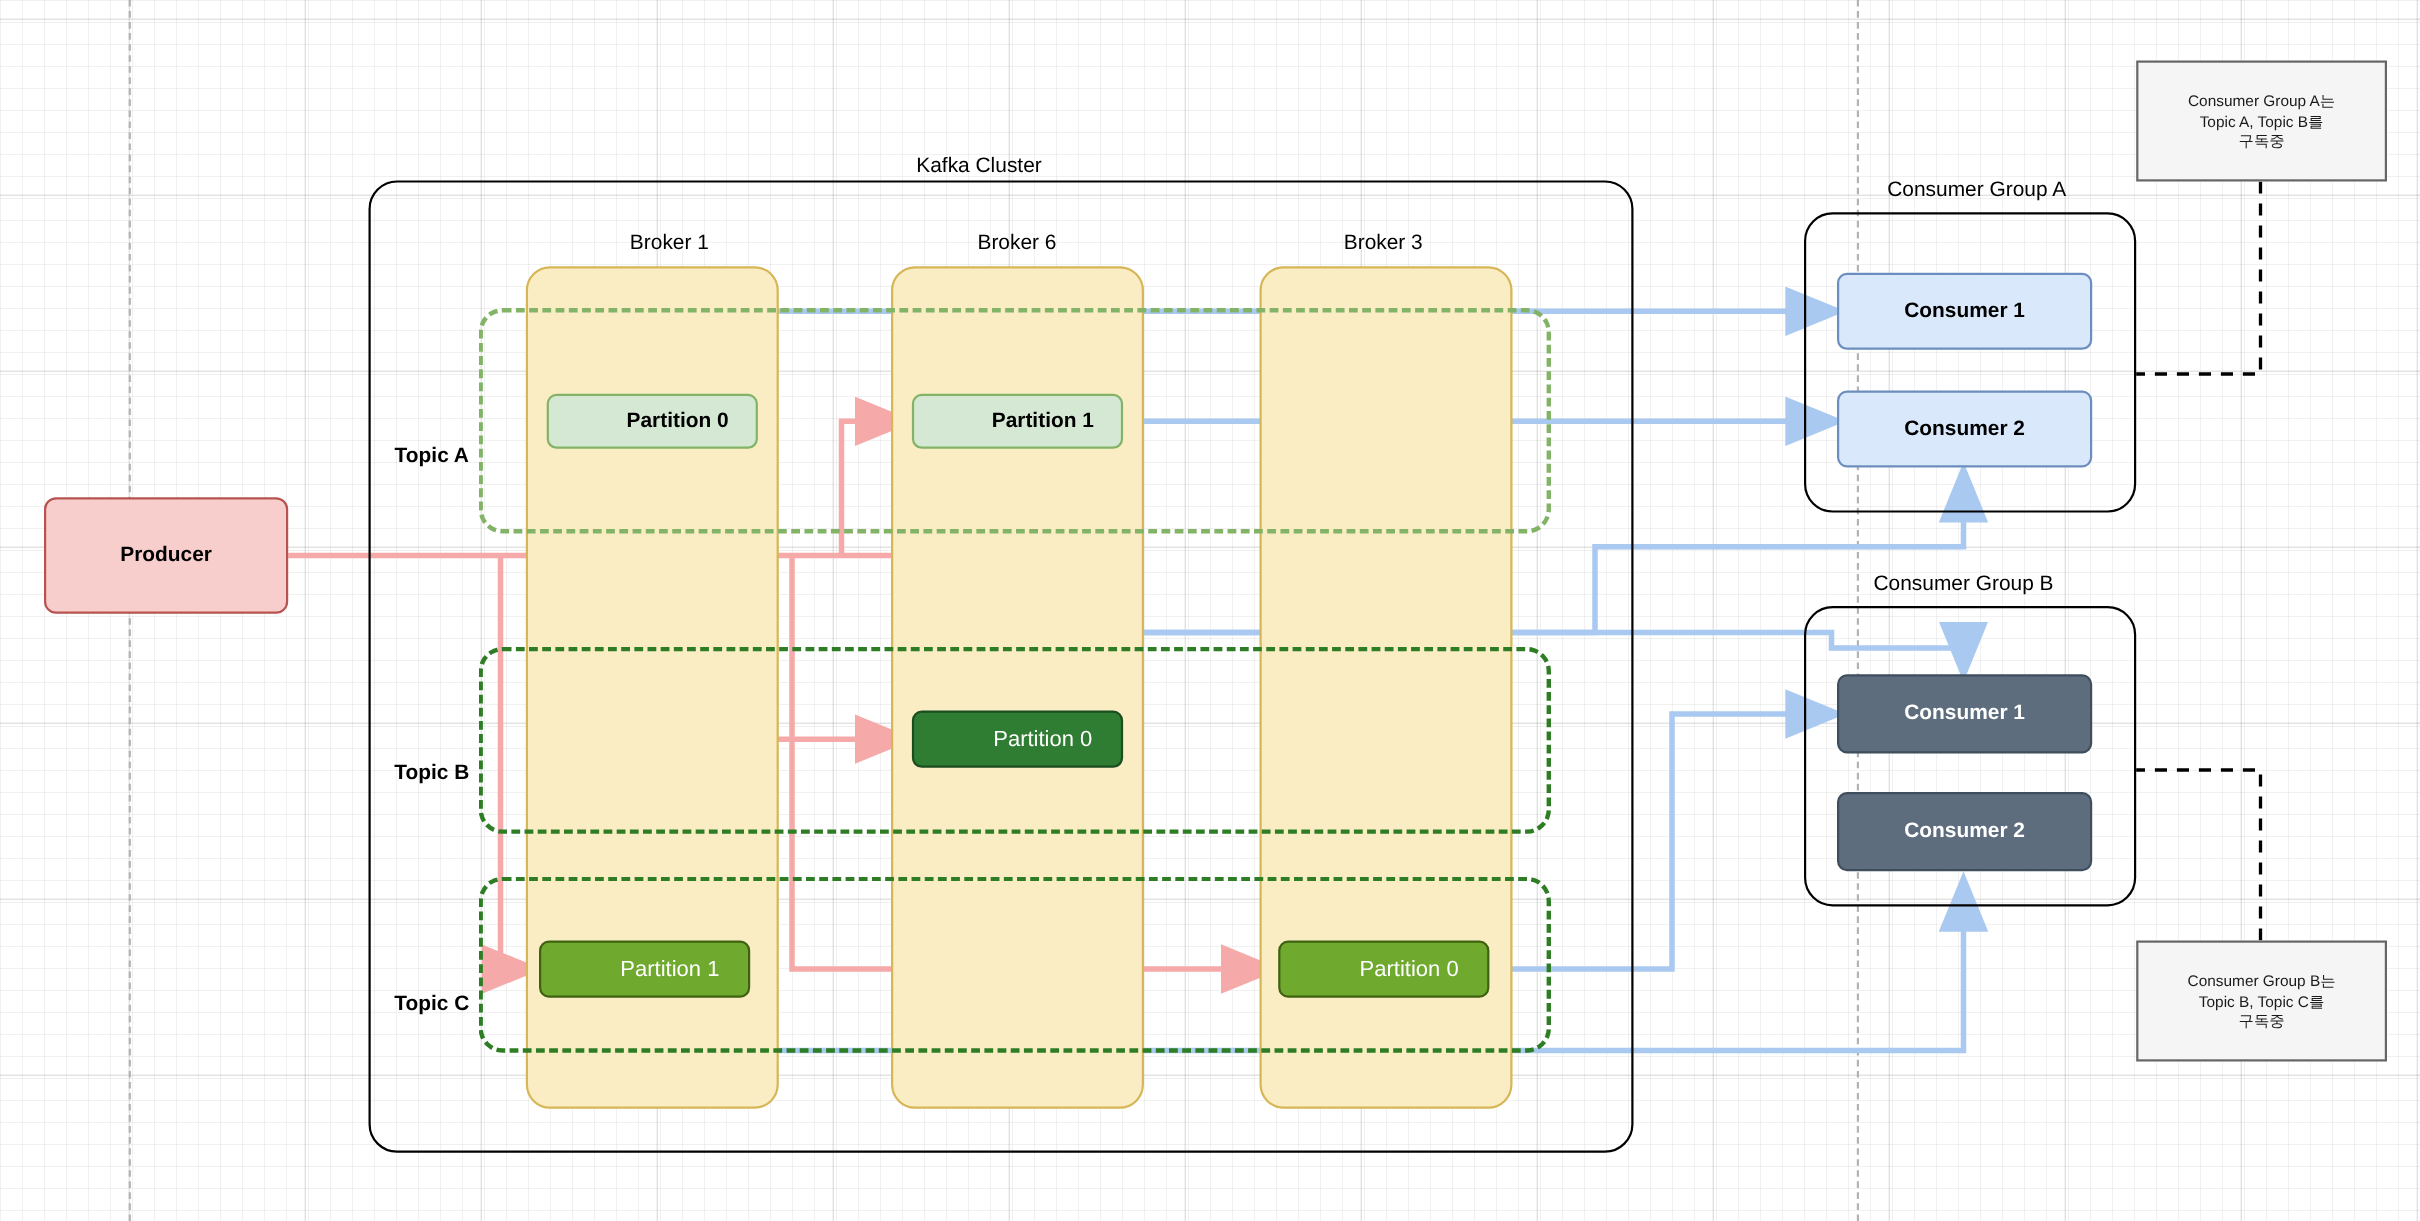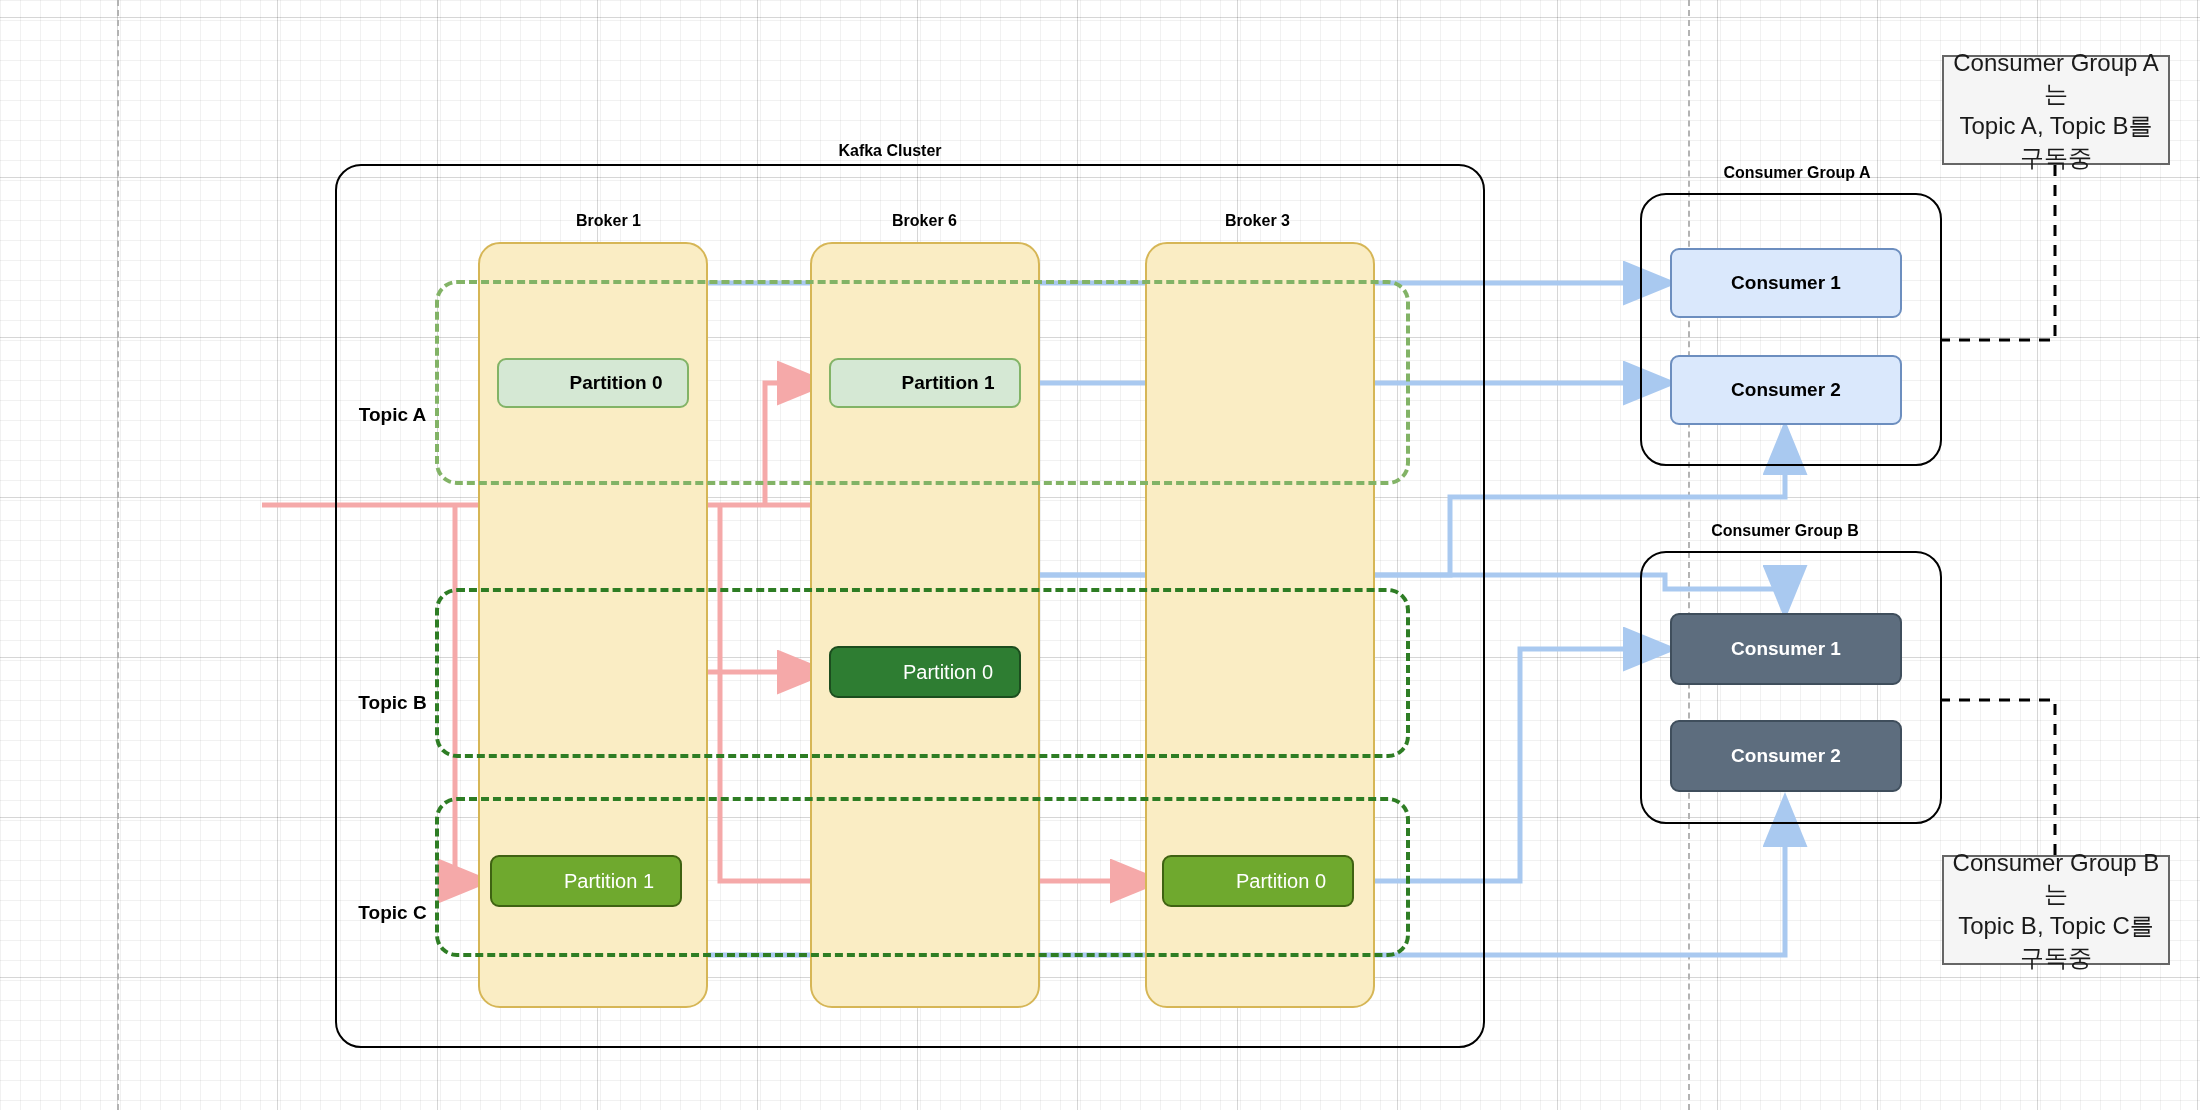--- a/index.html
+++ b/index.html
@@ -47,22 +47,22 @@
     align-items: center;
     justify-content: center;
     text-align: left;
   }
   .caption {
     position: absolute;
     box-sizing: border-box;
     display: flex;
     align-items: center;
     justify-content: center;
-    font-size: 16px;
-    font-weight: bold;
+    font-size: 19px;
+    font-weight: normal;
     color: #000000;
     white-space: nowrap;
   }
   .topic-label {
     position: absolute;
     box-sizing: border-box;
     display: flex;
     align-items: center;
     justify-content: center;
     font-size: 19px;
@@ -155,21 +155,21 @@
   }
   .note {
     position: absolute;
     box-sizing: border-box;
     background: #F5F5F5;
     border: 2px solid #666666;
     display: flex;
     align-items: center;
     justify-content: center;
     text-align: center;
-    font-size: 24px;
+    font-size: 14px;
     line-height: 1.32;
     color: #1a1a1a;
     white-space: pre-line;
     padding: 4px 6px;
   }
 </style>
 </head>
 <body>
 
 <div id="canvas">
@@ -243,20 +243,21 @@
   <div class="topic-label" style="left:340px; top:868px; width:105px; height:26px;">Topic C</div>
 
   <div class="node partition part-a" style="left:497px; top:358px; width:192px; height:50px;">Partition 0</div>
   <div class="node partition part-a" style="left:829px; top:358px; width:192px; height:50px;">Partition 1</div>
 
   <div class="node partition part-b" style="left:829px; top:646px; width:192px; height:52px;">Partition 0</div>
 
   <div class="node partition part-c" style="left:490px; top:855px; width:192px; height:52px;">Partition 1</div>
   <div class="node partition part-c" style="left:1162px; top:855px; width:192px; height:52px;">Partition 0</div>
 
+  <div class="node producer" style="left:40px; top:452px; width:222px; height:106px;">Producer</div>
 
   <div class="caption" style="left:1640px; top:160px; width:290px; height:26px;margin-left:12px;">Consumer Group A</div>
   <div class="cgroup" style="left:1640px; top:193px; width:302px; height:273px;"></div>
   <div class="node consumer-a" style="left:1670px; top:248px; width:232px; height:70px;">Consumer 1</div>
   <div class="node consumer-a" style="left:1670px; top:355px; width:232px; height:70px;">Consumer 2</div>
 
   <div class="caption" style="left:1640px; top:518px; width:290px; height:26px;">Consumer Group B</div>
   <div class="cgroup" style="left:1640px; top:551px; width:302px; height:273px;"></div>
   <div class="node consumer-b" style="left:1670px; top:613px; width:232px; height:72px;">Consumer 1</div>
   <div class="node consumer-b" style="left:1670px; top:720px; width:232px; height:72px;">Consumer 2</div>

